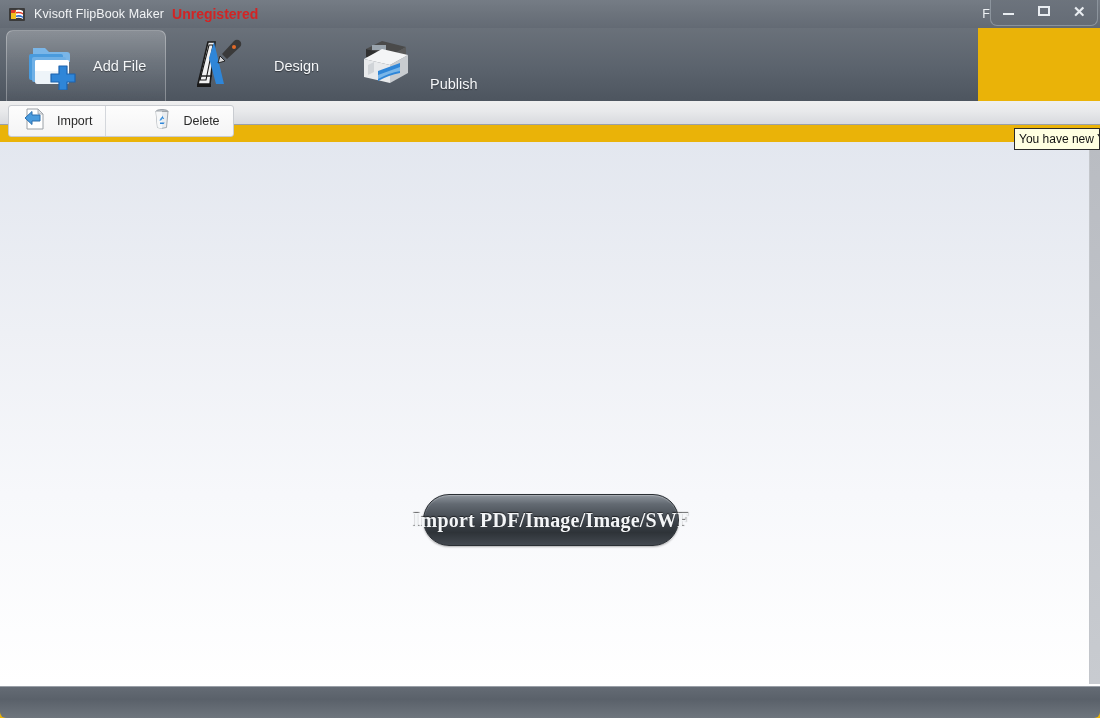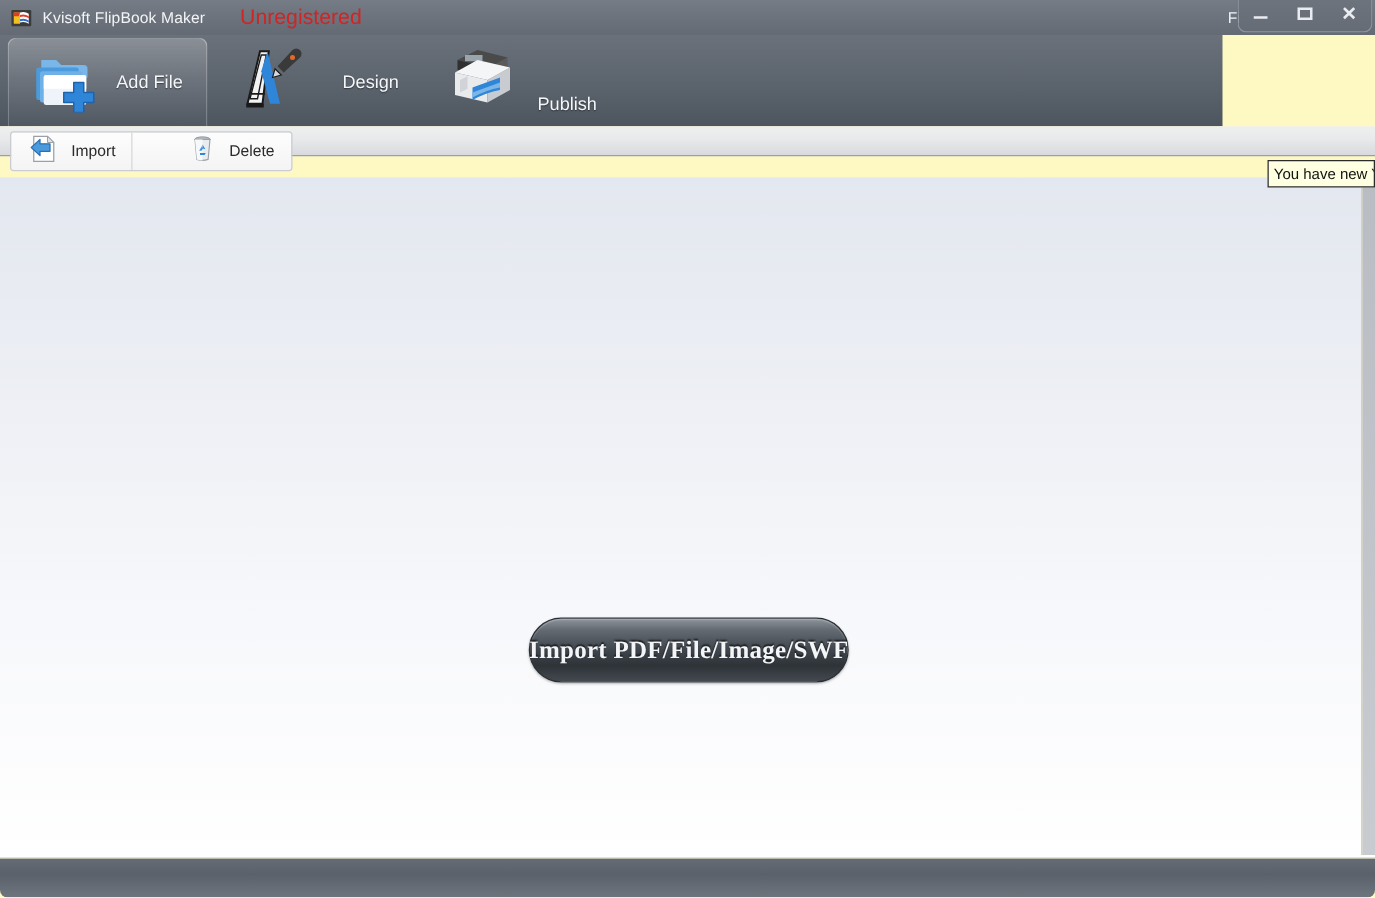--- a/index.html
+++ b/index.html
@@ -9,21 +9,21 @@
     height: 718px;
     overflow: hidden;
     font-family: "Liberation Sans", sans-serif;
     background: #ffffff;
   }
 
   #app {
     position: relative;
     width: 1100px;
     height: 718px;
-    background: #fef9c3;
+    background: #eab308;
   }
 
   
   .titlebar {
     position: absolute;
     left: 0; top: 0;
     width: 1100px; height: 28px;
     background: linear-gradient(to bottom, #757c85 0%, #6b727b 55%, #636a74 100%);
     display: flex;
     align-items: center;
@@ -40,24 +40,25 @@
     width: 17px; height: 15px;
     flex: 0 0 auto;
   }
   .app-title {
     font-size: 12.5px;
     color: #f2f4f6;
     letter-spacing: 0.1px;
     white-space: nowrap;
   }
   .app-unreg {
-    font-size: 17px;
+    font-size: 14px;
     color: #d22424;
-    margin-left: 20px;
-    white-space: nowrap;
+    margin-left: 0;
+    white-space: nowrap;
+    font-weight: bold;
   }
 
   .title-right {
     position: absolute;
     right: 0; top: 0;
     height: 28px;
     display: flex;
     align-items: center;
   }
   .menu-item {
@@ -408,21 +409,21 @@
       <svg width="15" height="24" viewBox="0 0 15 24">
         <path d="M7.5,1 L13,7 L13,22 L2,22 L2,7 Z" fill="#f2f4f2" stroke="#5a8a5a" stroke-width="1"></path>
         <path d="M2,17 h11 v5 h-11 z" fill="#3fae3f"></path>
         <path d="M7.5,2 L12,7 L12,16 L3,16 L3,7 Z" fill="#ffffff" opacity="0.55"></path>
       </svg>
     </div>
   </div>
 
   <div class="canvas">
     <div class="import-cta">
-      <span class="import-cta-label">Import PDF/File/Image/SWF</span>
+      <span class="import-cta-label">Import PDF/Image/Image/SWF</span>
     </div>
   </div>
   <div class="canvas-right-strip"></div>
   <div class="canvas-bottom-gap"></div>
 
   <div class="tooltip">
     <span class="tooltip-text">You have new Ya</span>
   </div>
 
   <div class="statusbar">

